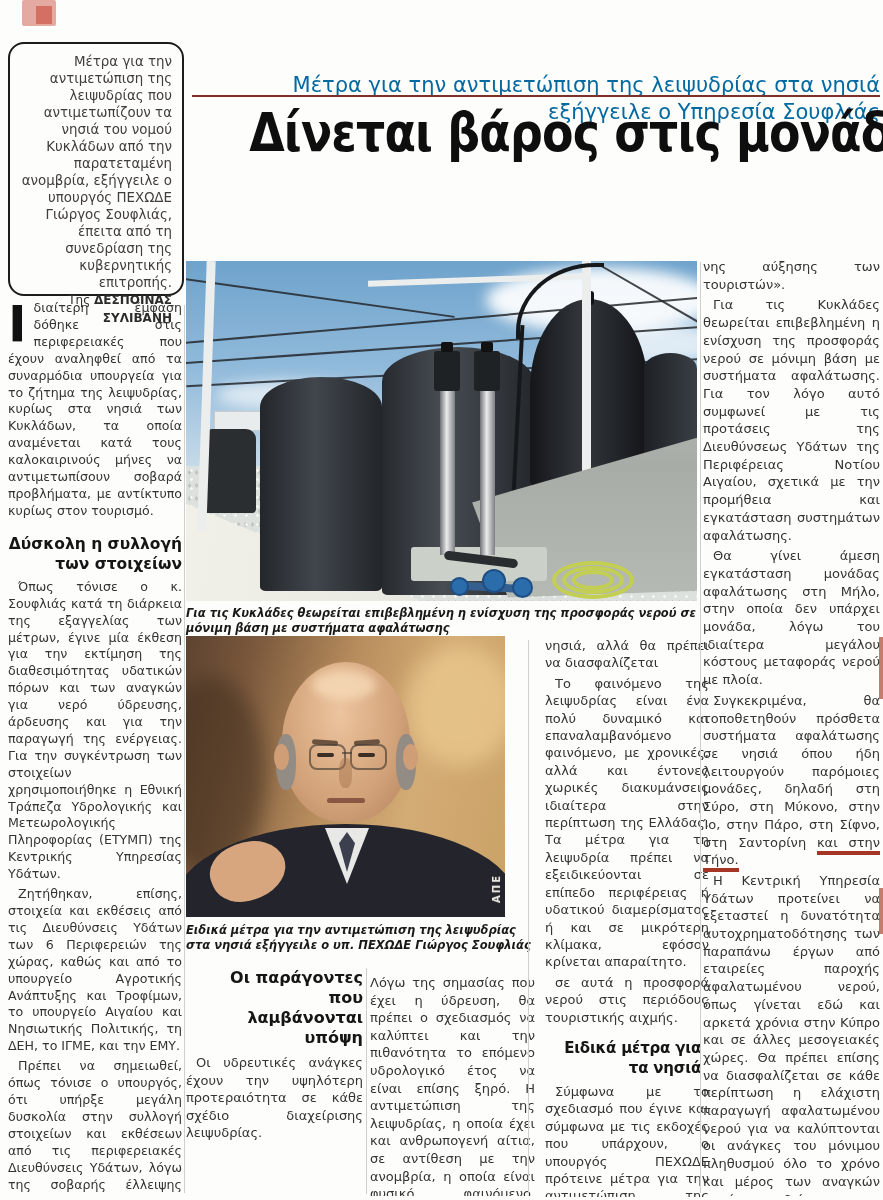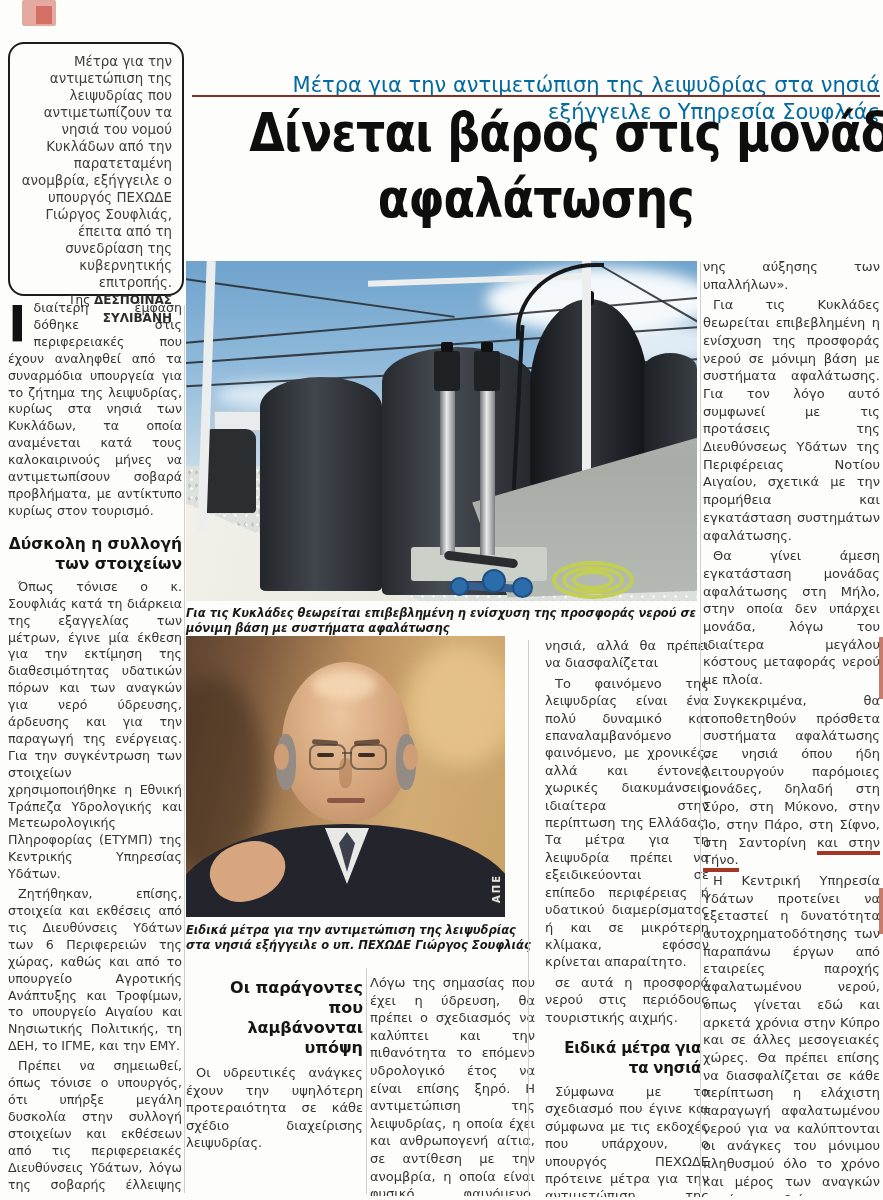--- a/index.html
+++ b/index.html
@@ -27,21 +27,21 @@
   .col-left {left:8px;  top:300px;width:174px;height:895px;font-size:12.6px;line-height:16.9px;}
   .col-2    {left:186px;top:966px;width:177px;height:230px;}
   .col-3    {left:370px;top:974px;width:165px;height:222px;}
   .col-4    {left:545px;top:637px;width:164px;height:560px;line-height:17.4px;}
   .col-right{left:703px;top:258px;width:177px;height:938px;line-height:17.7px;}
   .para{margin:0 0 3px 0;text-indent:10px;}
   .para.ni{text-indent:0;}
   .subhead{font-weight:bold;font-size:16px;line-height:20px;color:#151515;margin:16px 0 6px;text-align:right;}
   .col-left .subhead{font-size:15.5px;margin:14px 0 5px;}
   .col-4 .subhead{font-size:15px;margin:12px 8px 5px;letter-spacing:-.2px;}
-  .col-2 .subhead{margin-top:12px;padding-left:32px;}
+  .col-2 .subhead{margin-top:2px;padding-left:32px;}
   .dropcap{float:left;font-weight:bold;font-size:50px;line-height:42px;padding:3px 7px 0 0;color:#111;}
   .red-underline{border-bottom:4px solid #a53524;padding-bottom:1px;}
   .colrule{position:absolute;width:1px;background:#cfcfcc;}
   .r1{left:184px;top:305px;height:888px;}
   .r2{left:366px;top:968px;height:226px;}
   .r3{left:528px;top:640px;height:553px;}
   .r4{left:700px;top:262px;height:931px;}
   .edge-mark{position:absolute;left:879px;width:4px;background:#b0503c;opacity:.75;}
   .em1{top:637px;height:62px;} .em2{top:888px;height:46px;}
   
@@ -148,21 +148,20 @@
     </div>
 
   <div class="kicker">
     <div>Μέτρα για την αντιμετώπιση της λειψυδρίας στα νησιά</div>
     <div>εξήγγειλε ο Υπηρεσία Σουφλιάς</div>
   </div>
   <div class="kicker-rule"></div>
 
   <div class="headline">
     <div><span class="hl">Δίνεται βάρος στις μονάδες</span></div>
-    <div><span class="hl">αφαλάτωσης</span></div>
   </div>
 
   <div class="lead-box">
     <div>Μέτρα για την αντιμετώπιση της λειψυδρίας που αντιμετωπίζουν τα νησιά του νομού Κυκλάδων από την παρατεταμένη ανομβρία, εξήγγειλε ο υπουργός ΠΕΧΩΔΕ Γιώργος Σουφλιάς, έπειτα από τη συνεδρίαση της κυβερνητικής επιτροπής.</div>
     <div class="byline">
       <span>Της</span>
       <b>ΔΕΣΠΟΙΝΑΣ ΣΥΛΙΒΑΝΗ</b>
     </div>
   </div>
 
@@ -250,21 +249,21 @@
       <p class="para ni"><span>Λόγω της σημασίας που έχει η ύδρευση, θα πρέπει ο σχεδιασμός να καλύπτει και την πιθανότητα το επόμενο υδρολογικό έτος να είναι επίσης ξηρό. Η αντιμετώπιση της λειψυδρίας, η οποία έχει και ανθρωπογενή αίτια, σε αντίθεση με την ανομβρία, η οποία είναι φυσικό φαινόμενο, πρέπει</span></p>
     </div>
   <div class="col col-4">
       <p class="para ni"><span>νησιά, αλλά θα πρέπει να διασφαλίζεται</span></p>
       <p class="para"><span>Το φαινόμενο της λειψυδρίας είναι ένα πολύ δυναμικό και επαναλαμβανόμενο φαινόμενο, με χρονικές, αλλά και έντονες χωρικές διακυμάνσεις ιδιαίτερα στην περίπτωση της Ελλάδας. Τα μέτρα για τη λειψυδρία πρέπει να εξειδικεύονται σε επίπεδο περιφέρειας ή υδατικού διαμερίσματος ή και σε μικρότερη κλίμακα, εφόσον κρίνεται απαραίτητο.</span></p>
       <p class="para"><span>σε αυτά η προσφορά νερού στις περιόδους τουριστικής αιχμής.</span></p>
       <div class="subhead">Ειδικά μέτρα για τα νησιά</div>
       <p class="para"><span>Σύμφωνα με το σχεδιασμό που έγινε και σύμφωνα με τις εκδοχές που υπάρχουν, ο υπουργός ΠΕΧΩΔΕ πρότεινε μέτρα για την αντιμετώπιση της λειψυδρίας για τα νησιά του νομού Κυκλάδων.</span></p>
     </div>
   <div class="col col-right">
-      <p class="para ni"><span>νης αύξησης των υπαλλήλων».</span></p>
+      <p class="para ni"><span>νης αύξησης των τουριστών».</span></p>
       <p class="para"><span>Για τις Κυκλάδες θεωρείται επιβεβλημένη η ενίσχυση της προσφοράς νερού σε μόνιμη βάση με συστήματα αφαλάτωσης. Για τον λόγο αυτό συμφωνεί με τις προτάσεις της Διευθύνσεως Υδάτων της Περιφέρειας Νοτίου Αιγαίου, σχετικά με την προμήθεια και εγκατάσταση συστημάτων αφαλάτωσης.</span></p>
       <p class="para"><span>Θα γίνει άμεση εγκατάσταση μονάδας αφαλάτωσης στη Μήλο, στην οποία δεν υπάρχει μονάδα, λόγω του ιδιαίτερα μεγάλου κόστους μεταφοράς νερού με πλοία.</span></p>
       <p class="para"><span>Συγκεκριμένα, θα τοποθετηθούν πρόσθετα συστήματα αφαλάτωσης σε νησιά όπου ήδη λειτουργούν παρόμοιες μονάδες, δηλαδή στη Σύρο, στη Μύκονο, στην Ίο, στην Πάρο, στη Σίφνο, στη Σαντορίνη </span><span class="red-underline">και στην Τήνο.</span></p>
       <p class="para"><span>Η Κεντρική Υπηρεσία Υδάτων προτείνει να εξεταστεί η δυνατότητα αυτοχρηματοδότησης των παραπάνω έργων από εταιρείες παροχής αφαλατωμένου νερού, όπως γίνεται εδώ και αρκετά χρόνια στην Κύπρο και σε άλλες μεσογειακές χώρες. Θα πρέπει επίσης να διασφαλίζεται σε κάθε περίπτωση η ελάχιστη παραγωγή αφαλατωμένου νερού για να καλύπτονται οι ανάγκες του μόνιμου πληθυσμού όλο το χρόνο και μέρος των αναγκών κατά τη διάρκεια της τουριστικής αιχμής σε λογικό κόστος.</span></p>
     </div>
 
   <div class="colrule r1"></div>
   <div class="colrule r2"></div>
   <div class="colrule r3"></div>
   <div class="colrule r4"></div>

